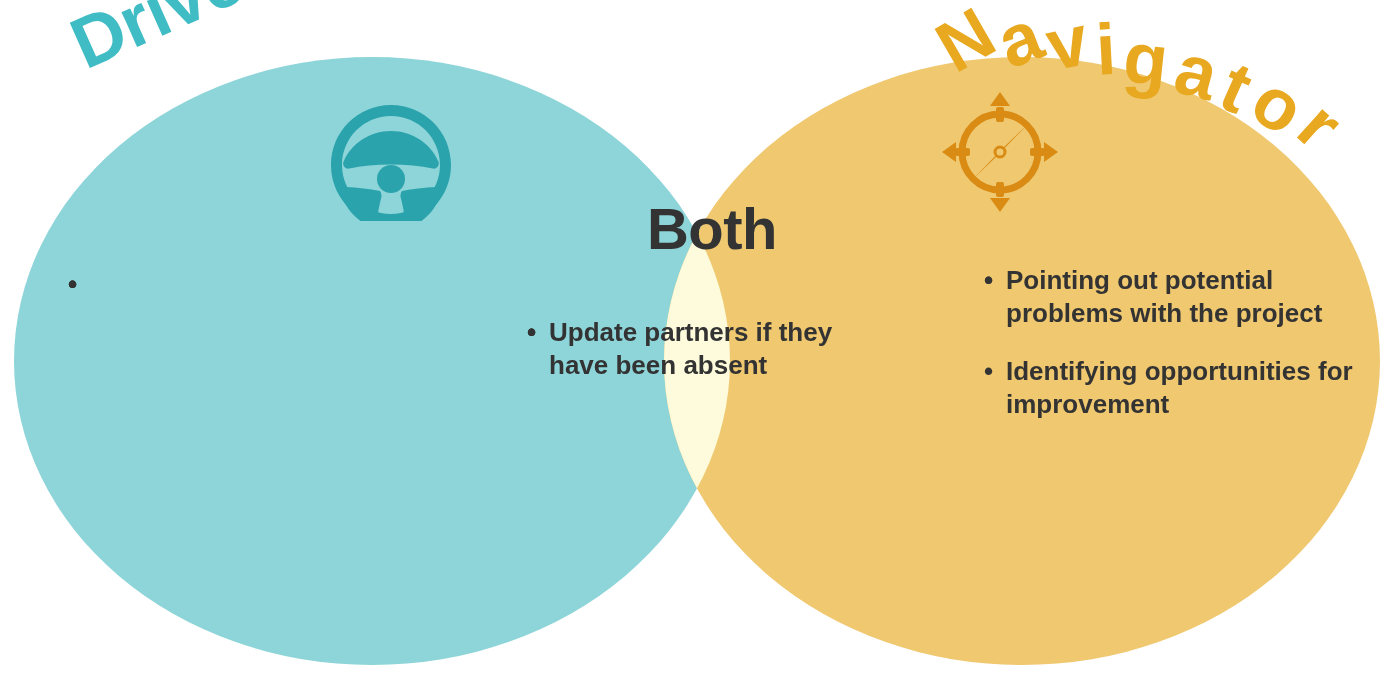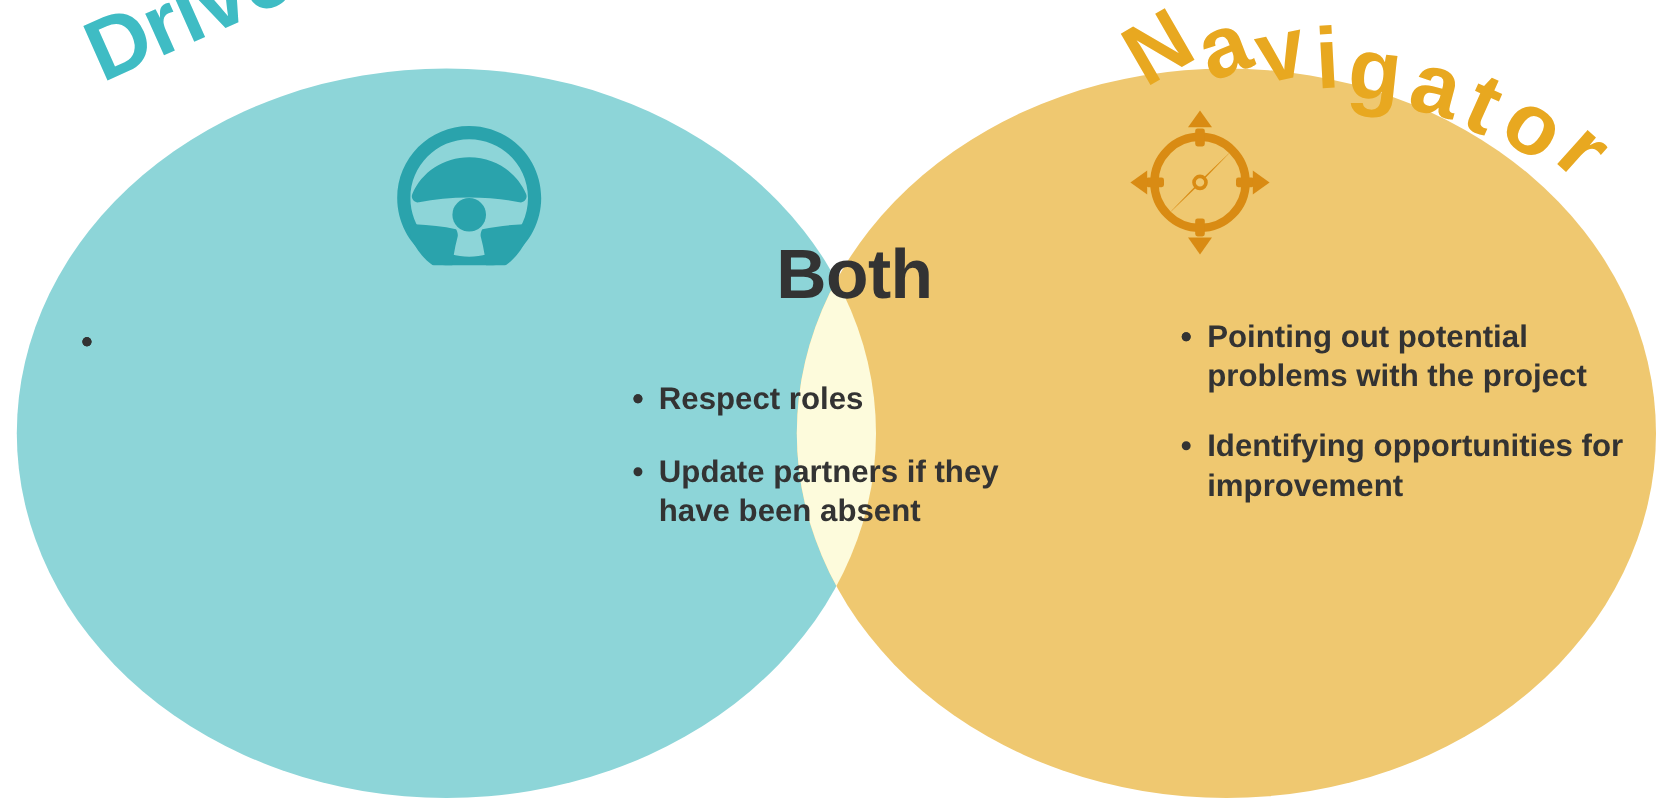--- a/index.html
+++ b/index.html
@@ -127,21 +127,20 @@
   </div>
 
   <div id="both-heading">Both</div>
   <div class="col" id="both-col">
     <ul class="bullets">
       <li>
         <span class="dot">•</span>
       </li>
       <li>
         <span class="dot">•</span>
-        <span>Respect roles</span>
       </li>
       <li>
         <span class="dot">•</span>
         <span>Update partners if they have been absent</span>
       </li>
     </ul>
   </div>
 
   <div class="col" id="navigator-col">
     <ul class="bullets">

